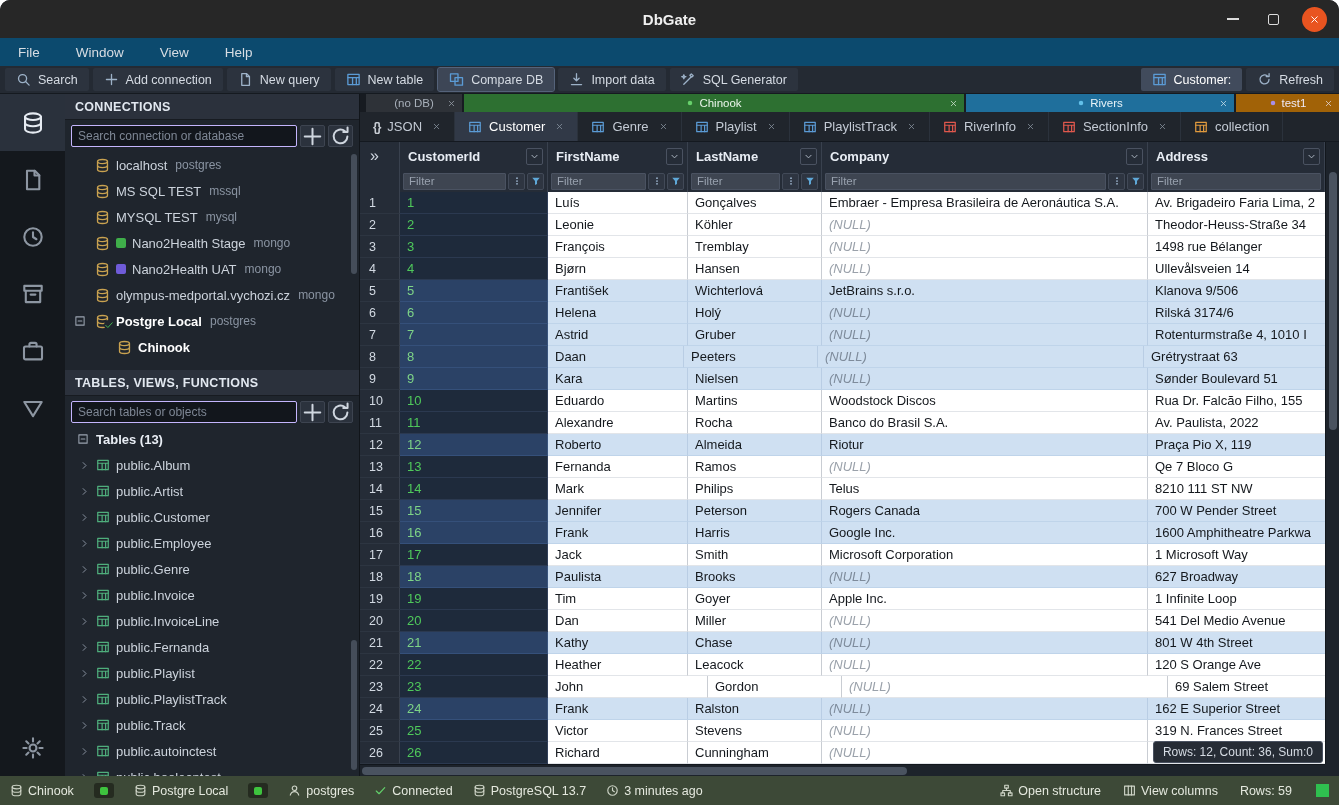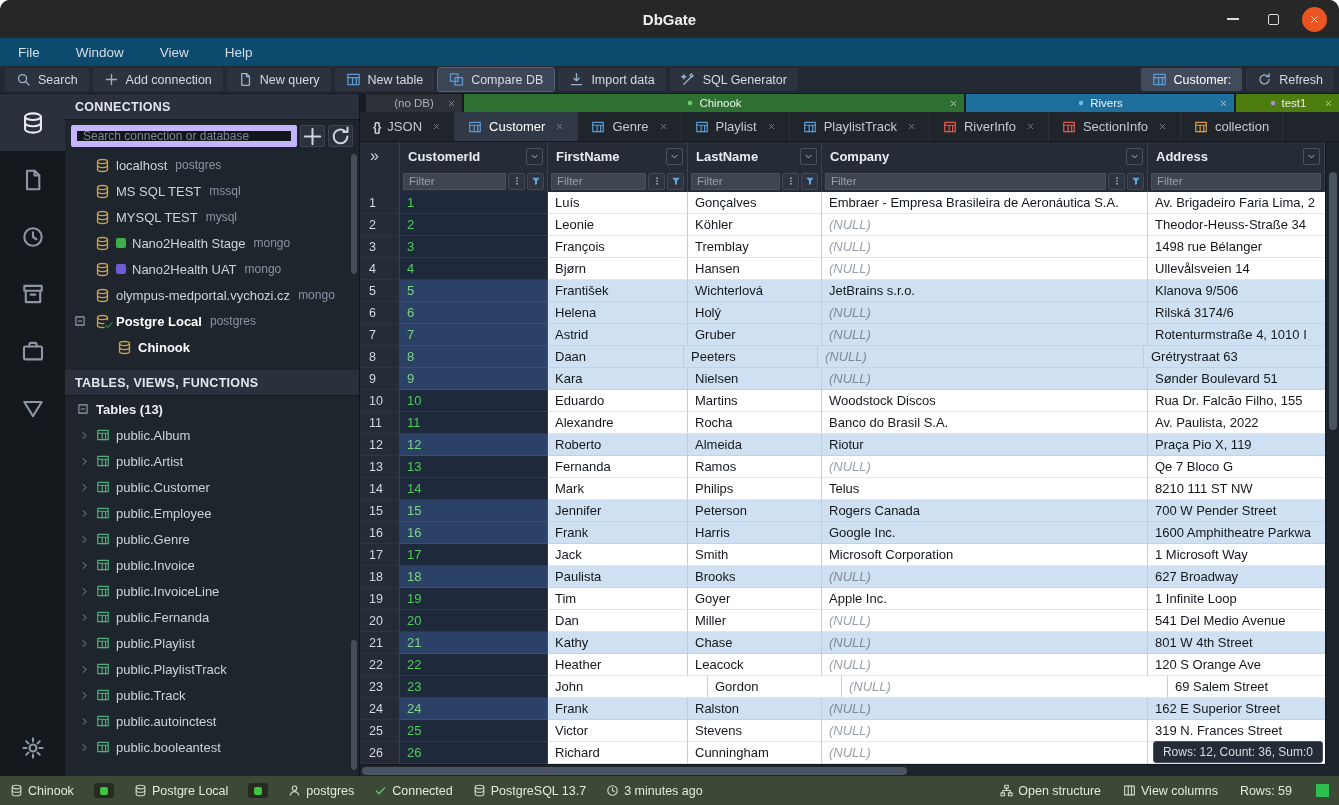--- a/index.html
+++ b/index.html
@@ -40,21 +40,21 @@
 .rail-item{height:57px;display:flex;align-items:center;justify-content:center;color:#8d96a2}
 .rail-item .ic{width:24px;height:24px}
 .rail-item.active{background:#2a313c;color:#e6ebf2}
 .rail-spacer{flex:1}
 
 
 .leftpanel{width:295px;flex:0 0 295px;background:#1f252d;display:flex;flex-direction:column;position:relative;border-right:1px solid #11151a}
 .panel-header{height:26px;flex:0 0 26px;background:#2b313c;color:#e2e8f0;font-weight:bold;font-size:12.5px;display:flex;align-items:center;padding-left:10px;border-bottom:1px solid #171b21;letter-spacing:.3px}
 .panel-header.second{margin-top:10px}
 .searchrow{height:28px;flex:0 0 28px;display:flex;align-items:center;gap:3px;padding:0 6px;margin-top:2px}
-.search{flex:1;min-width:0;height:22px;background:#12161c;border:6px solid #c4b5fd;color:#c9d0d9;font-size:12px;padding:0 6px;border-radius:2px;font-family:inherit}
+.search{flex:1;min-width:0;height:22px;background:#12161c;border:1px solid #c4b5fd;color:#c9d0d9;font-size:12px;padding:0 6px;border-radius:2px;font-family:inherit}
 .search::placeholder{color:#7e8795}
 .sq-btn{width:25px;height:22px;background:#2b323d;border:1px solid #3d4450;border-radius:2px;display:flex;align-items:center;justify-content:center;color:#cfd6df;flex:0 0 25px}
 .conn-tree{flex:0 0 210px;overflow:hidden;padding-top:2px}
 .tables-tree{flex:1;overflow:hidden}
 .tree-row{height:26px;display:flex;align-items:center;gap:6px;padding-left:30px;position:relative;font-size:13px;color:#ccd3dc;white-space:nowrap;overflow:hidden}
 .tree-row.child{padding-left:52px}
 .expander{position:absolute;left:9px;width:12px;height:12px;color:#9aa3b0}
 .dbicon{width:15px;height:15px;color:#c9a250}
 .conn-check{position:absolute;left:39px;top:12px;width:10px;height:10px;color:#46c553;background:#1f252d;border-radius:50%}
 .tname.bold{font-weight:bold;color:#ffffff}
@@ -474,20 +474,38 @@
                   <path d="M2.7 3.8v8.4c0 1.2 2.4 2.2 5.3 2.2s5.3-1 5.3-2.2V3.8"></path>
                   <path d="M2.7 8c0 1.2 2.4 2.2 5.3 2.2S13.3 9.2 13.3 8"></path>
                 </g>
               </svg>
             </span>
             <span class="tname bold">Chinook</span>
           </div>
         </div>
 
       <div class="panel-header second">TABLES, VIEWS, FUNCTIONS</div>
+      <div class="searchrow">
+        <input class="search" placeholder="Search tables or objects" style="">
+        <span class="sq-btn">
+            <svg viewBox="0 0 16 16">
+              <g fill="none" stroke="currentColor" stroke-width="1.4" stroke-linecap="round" stroke-linejoin="round">
+                <path d="M8 2.6v10.8M2.6 8h10.8"></path>
+              </g>
+            </svg>
+          </span>
+        <span class="sq-btn">
+            <svg viewBox="0 0 16 16">
+              <g fill="none" stroke="currentColor" stroke-width="1.4" stroke-linecap="round" stroke-linejoin="round">
+                <path d="M12.8 8A4.8 4.8 0 1 1 11 4.2"></path>
+                <path d="M12.9 1.8v3h-3"></path>
+              </g>
+            </svg>
+          </span>
+      </div>
       <div class="group-row">
         <span class="ic">
             <svg viewBox="0 0 16 16">
               <g fill="none" stroke="currentColor" stroke-width="1.4" stroke-linecap="round" stroke-linejoin="round">
                 <rect x="2.5" y="2.5" width="11" height="11"></rect>
                 <path d="M5.5 8h5"></path>
               </g>
             </svg>
           </span>
         <span>Tables (13)</span>
@@ -774,21 +792,21 @@
               <span>Rivers</span>
             </span>
             <span class="ic closeic">
               <svg viewBox="0 0 16 16">
                 <g fill="none" stroke="currentColor" stroke-width="1.4" stroke-linecap="round" stroke-linejoin="round">
                   <path d="M4 4l8 8M12 4l-8 8"></path>
                 </g>
               </svg>
             </span>
           </div>
-          <div class="tabgroup" style="background: #4d7c0f; color: rgb(239, 234, 248); width: 104px;">
+          <div class="tabgroup" style="background: #a16207; color: rgb(239, 234, 248); width: 104px;">
             <span class="tg-inner">
               <span class="ic dotic" style="color: rgb(168, 143, 232);">
                 <svg viewBox="0 0 16 16">
                   <circle cx="8" cy="8" r="4.5" fill="currentColor"></circle>
                 </svg>
               </span>
               <span>test1</span>
             </span>
             <span class="ic closeic">
               <svg viewBox="0 0 16 16">

